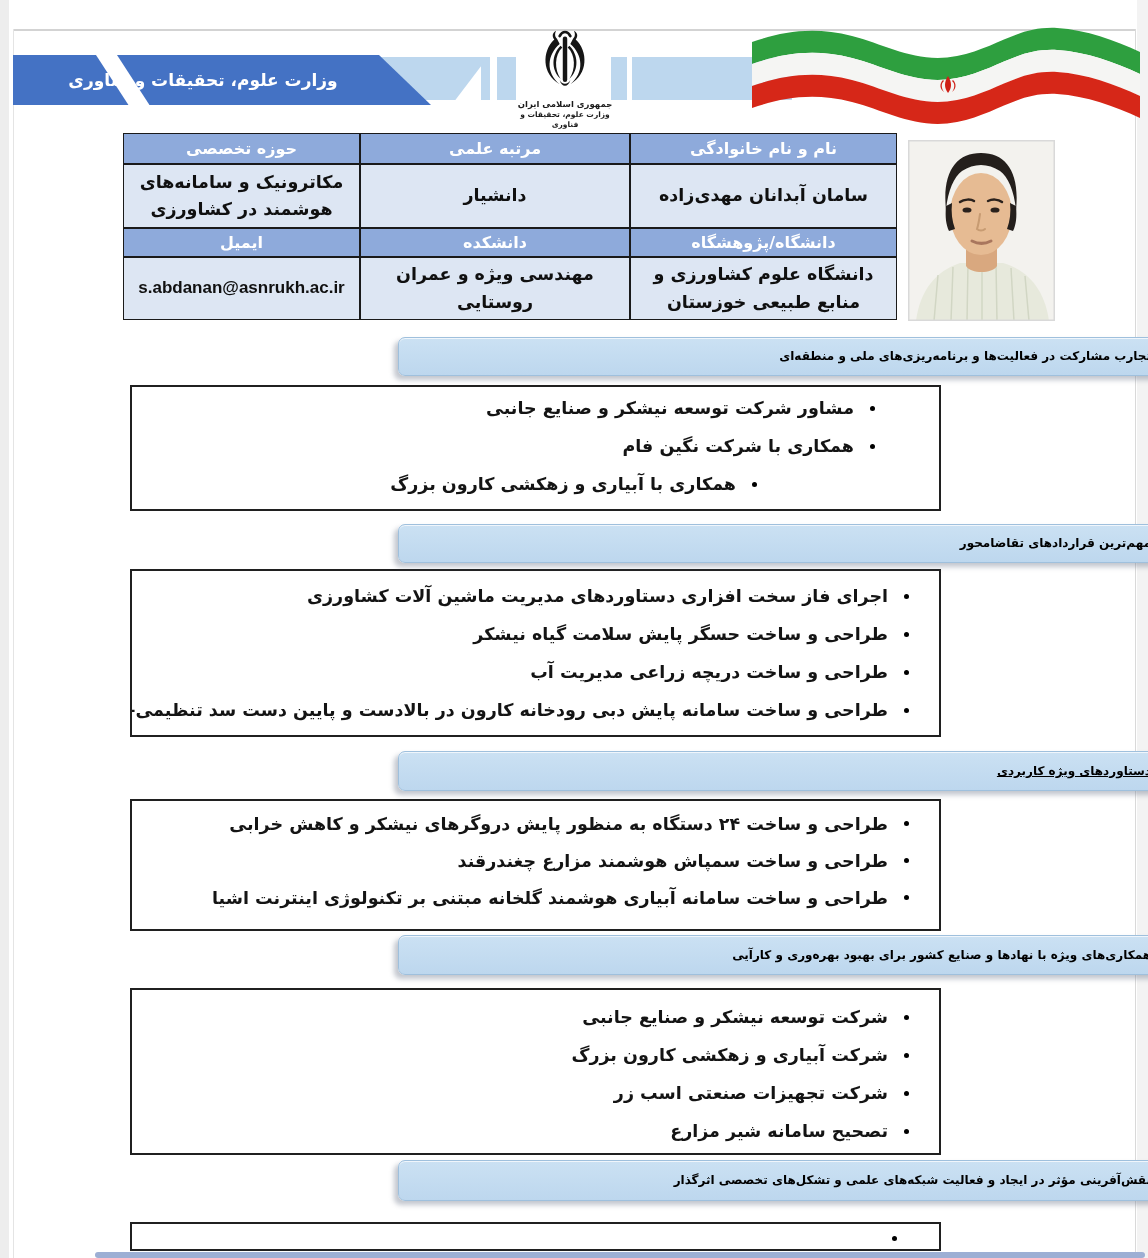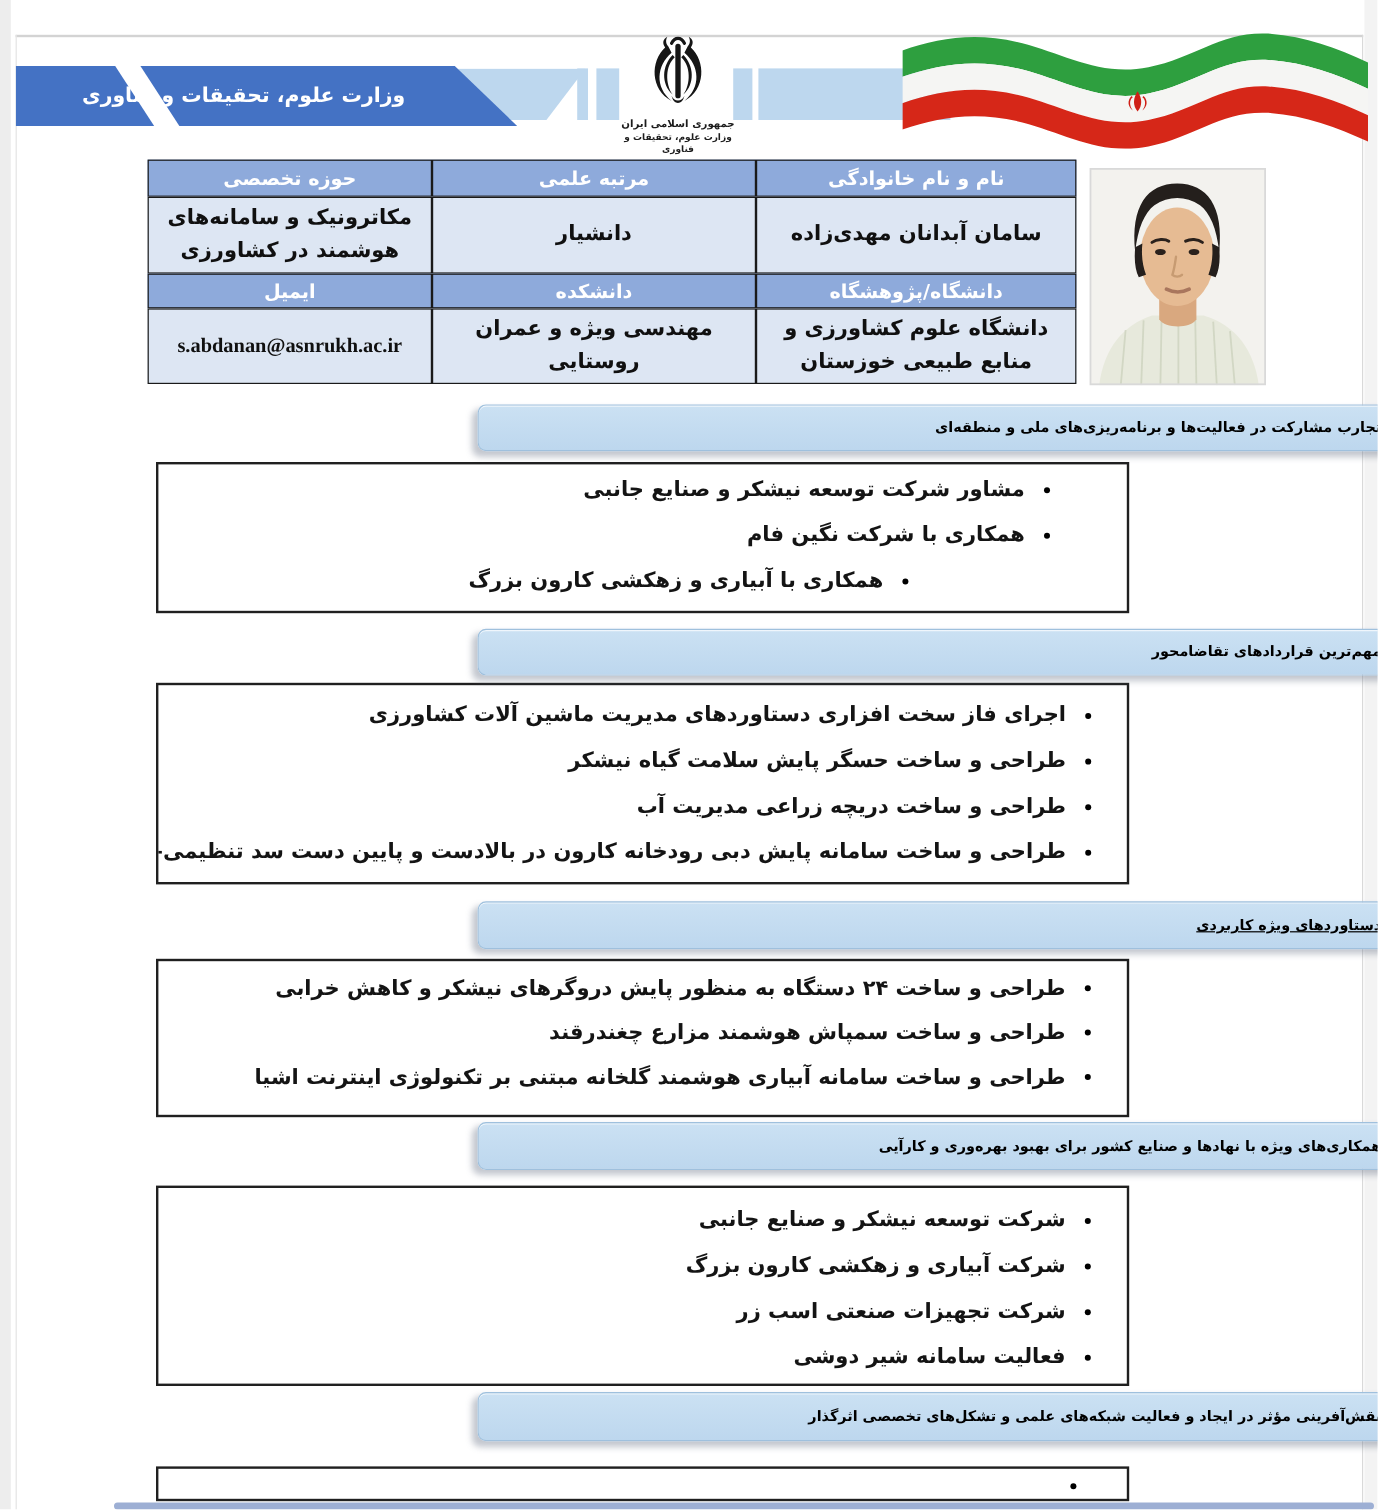--- a/index.html
+++ b/index.html
@@ -54,21 +54,21 @@
     position:absolute;left:123px;top:133px;direction:rtl;display:grid;
     grid-template-columns:267px 270px 237px;
     grid-template-rows:31px 64px 29px 63px;
   }
   .pcell{
     border:1px solid #1a1a1a;box-sizing:border-box;
     display:flex;align-items:center;justify-content:center;text-align:center;
   }
   .th{background:var(--table-header-blue,#8eaadb);color:#ffffff;font-weight:700;font-size:16px;}
   .td{background:var(--table-cell-blue,#dde6f3);color:#101010;font-weight:700;font-size:17.5px;line-height:1.55;padding:2px 8px;}
-  .email{font-family:Liberation Serif, serif;font-size:17px;direction:ltr;}
+  .email{font-family:Liberation Sans, sans-serif;font-size:17px;direction:ltr;}
 
   .photo{position:absolute;left:908px;top:140px;width:147px;height:181px;}
 
   
   .sec-bar{
     position:absolute;left:398px;width:766px;box-sizing:border-box;
     background:linear-gradient(180deg,#cbe1f3,var(--accent-light-blue,#bdd7ee));
     border:1px solid #9fc0dd;border-radius:7px;
     box-shadow:-4px 4px 5px rgba(105,115,135,.40), inset 0 1px 0 rgba(255,255,255,.7);
     color:#000;font-weight:700;font-size:12px;direction:rtl;
@@ -252,21 +252,21 @@
         <li style="height: 38px;">
           <span class="dot"></span>
           <span class="li-text">شرکت آبیاری و زهکشی کارون بزرگ</span>
         </li>
         <li style="height: 38px;">
           <span class="dot"></span>
           <span class="li-text">شرکت تجهیزات صنعتی اسب زر</span>
         </li>
         <li style="height: 38px;">
           <span class="dot"></span>
-          <span class="li-text">فعالیت سامانه شیر دوشی</span>
+          <span class="li-text">تصحیح سامانه شیر مزارع</span>
         </li>
       </ul>
     </div>
     <div class="sec-bar" style="top: 1160px; height: 41px; line-height: 39px;">نقش‌آفرینی مؤثر در ایجاد و فعالیت شبکه‌های علمی و تشکل‌های تخصصی اثرگذار</div>
     <div class="sec-box sec4" style="top: 1222px; height: 29px;">
       <ul style="padding-top: 2px;">
         <li style="height: 24px;">
           <span class="dot"></span>
           <span class="li-text"></span>
         </li>

